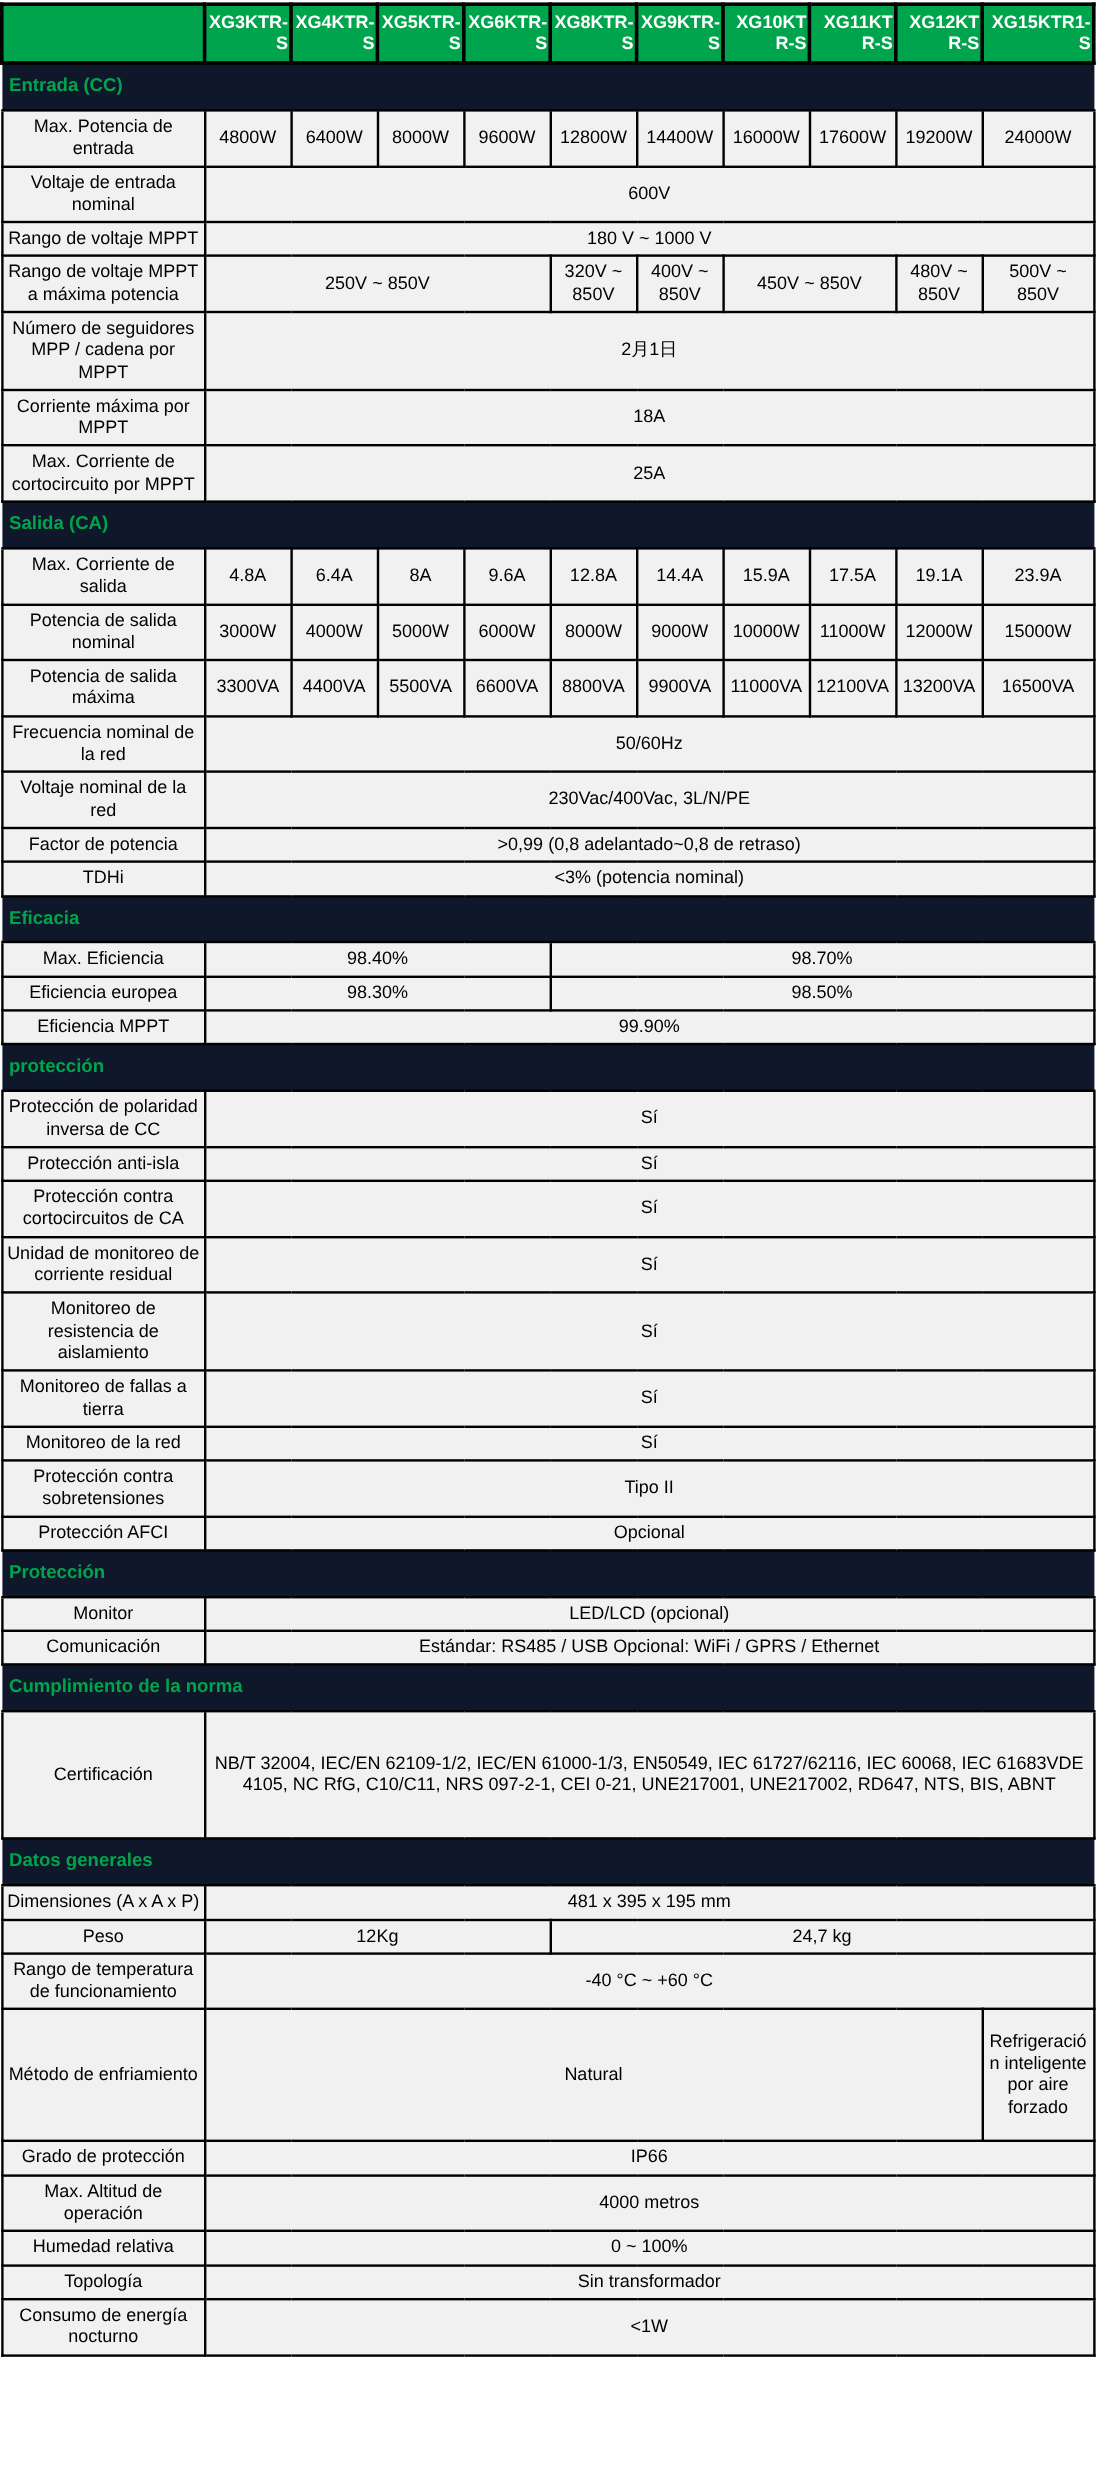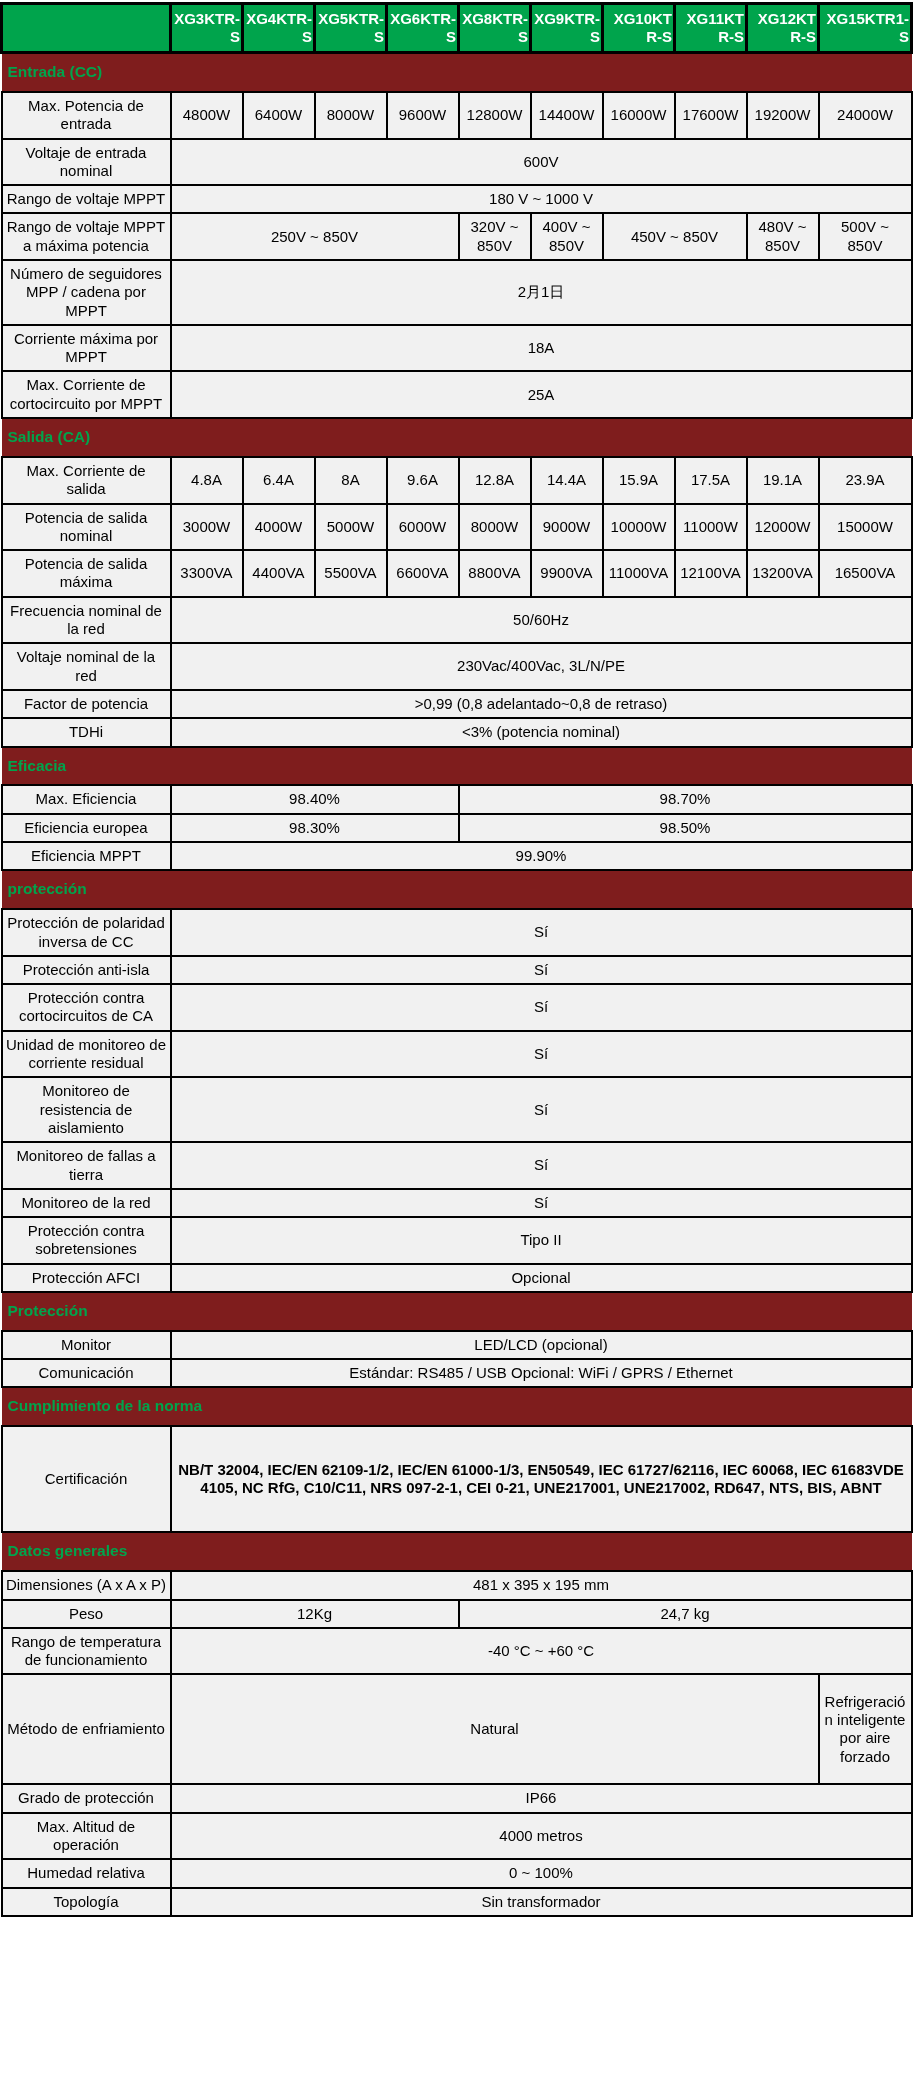--- a/index.html
+++ b/index.html
@@ -30,38 +30,38 @@
   td.model-h {
     background: var(--green, #00a44c);
     color: #fff;
     font-weight: bold;
     text-align: right;
     border: 3px solid #000;
     padding: 4px 1px;
     height: 38px;
   }
   td.section {
-    background: #7f1d1d;
+    background: #0f172a;
     color: var(--green, #00a44c);
     font-weight: bold;
     text-align: left;
     border-left: none;
     border-right: none;
     border-top: 2px solid #000;
     border-bottom: 2px solid #000;
     padding: 9px 2px 9px 6px;
     font-size: 15.5px;
   }
   td.label, td.val {
     background: var(--cellbg, #f1f1f1);
     border: 2px solid #000;
     text-align: center;
     padding: 4px 3px;
   }
-  tr.cert-row td.val { height: 96px; font-weight: bold; }
+  tr.cert-row td.val { height: 96px; }
   tr.cool-row td.val { height: 100px; }
 </style>
 </head>
 <body>
 
 <table class="spec">
   <colgroup>
     <col style="width:169px">
     <col style="width:72px">
       <col style="width:72px">
@@ -295,14 +295,18 @@
         <td class="val" colspan="10">4000 metros</td>
       </tr>
       <tr>
         <td class="label">Humedad relativa</td>
         <td class="val" colspan="10">0 ~ 100%</td>
       </tr>
       <tr>
         <td class="label">Topología</td>
         <td class="val" colspan="10">Sin transformador</td>
       </tr>
+      <tr>
+        <td class="label">Consumo de energía nocturno</td>
+        <td class="val" colspan="10">&lt;1W</td>
+      </tr>
     </tbody>
 </table>
 
 </body></html>

